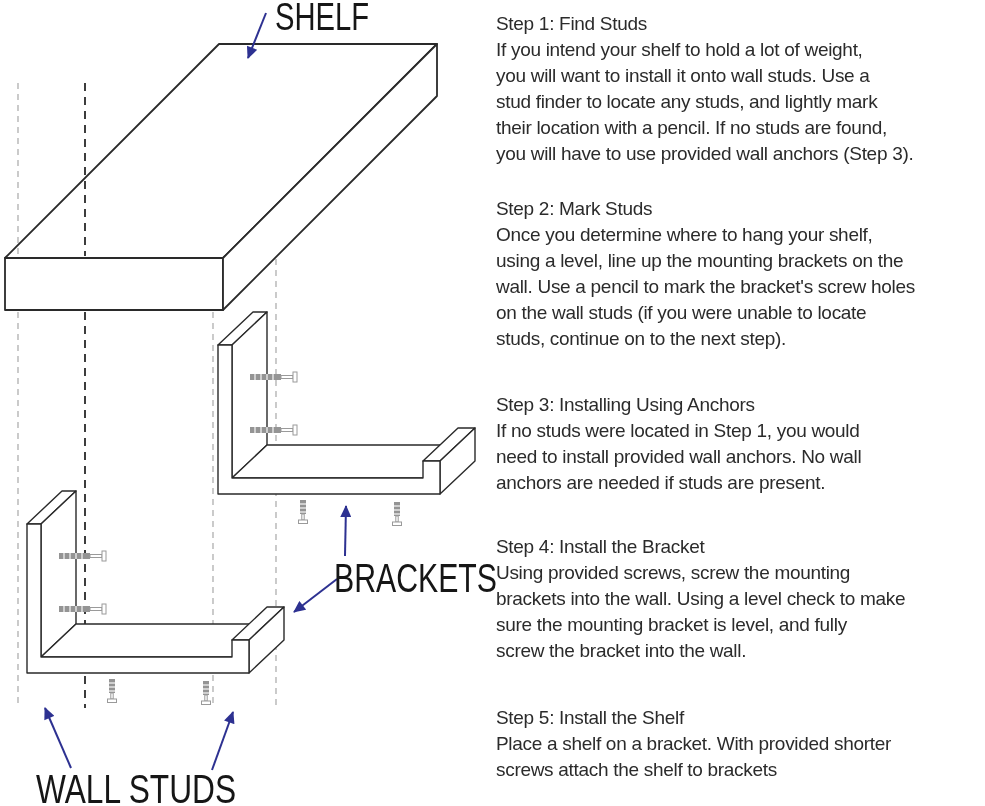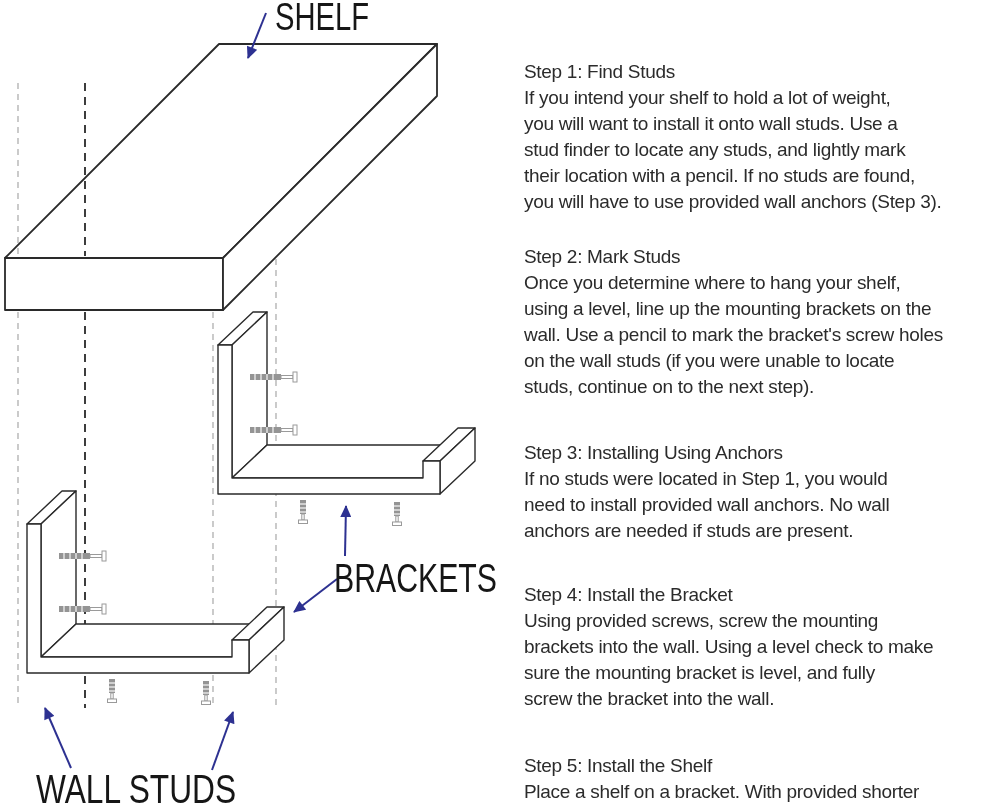--- a/index.html
+++ b/index.html
@@ -16,21 +16,21 @@
   .shelf-face{fill:#ffffff;stroke:var(--line);stroke-width:1.8;stroke-linejoin:round;}
   .stud-light{stroke:var(--stud-light);stroke-width:1.2;stroke-dasharray:6 5;fill:none;}
   .stud-dark{stroke:var(--stud-dark);stroke-width:1.7;stroke-dasharray:8 6;fill:none;}
   .arrow{stroke:var(--arrow);stroke-width:2;fill:none;marker-end:url(#ah);}
   .ah{fill:var(--arrow);}
   .big-label{font-family:"Liberation Sans",sans-serif;fill:#161616;}
   .thr{fill:#949494;}
   .tickv{stroke:#ffffff;stroke-width:1.1;}
   .shank{fill:#ffffff;stroke:#9a9a9a;stroke-width:1;}
   
-  .steps{position:absolute;left:524px;top:0;width:461px;height:650px;margin-top:48px;}
+  .steps{position:absolute;left:496px;top:0;width:461px;height:650px;}
   .step{position:absolute;left:0;width:470px;color:var(--text);
         font-size:19px;line-height:26px;letter-spacing:-0.3px;}
   .step-title{white-space:pre;}
   .step-body{white-space:pre;}
 </style>
 </head>
 <body>
 
 <svg class="diagram" width="524" height="806" viewBox="0 0 524 806" xmlns="http://www.w3.org/2000/svg">
 

